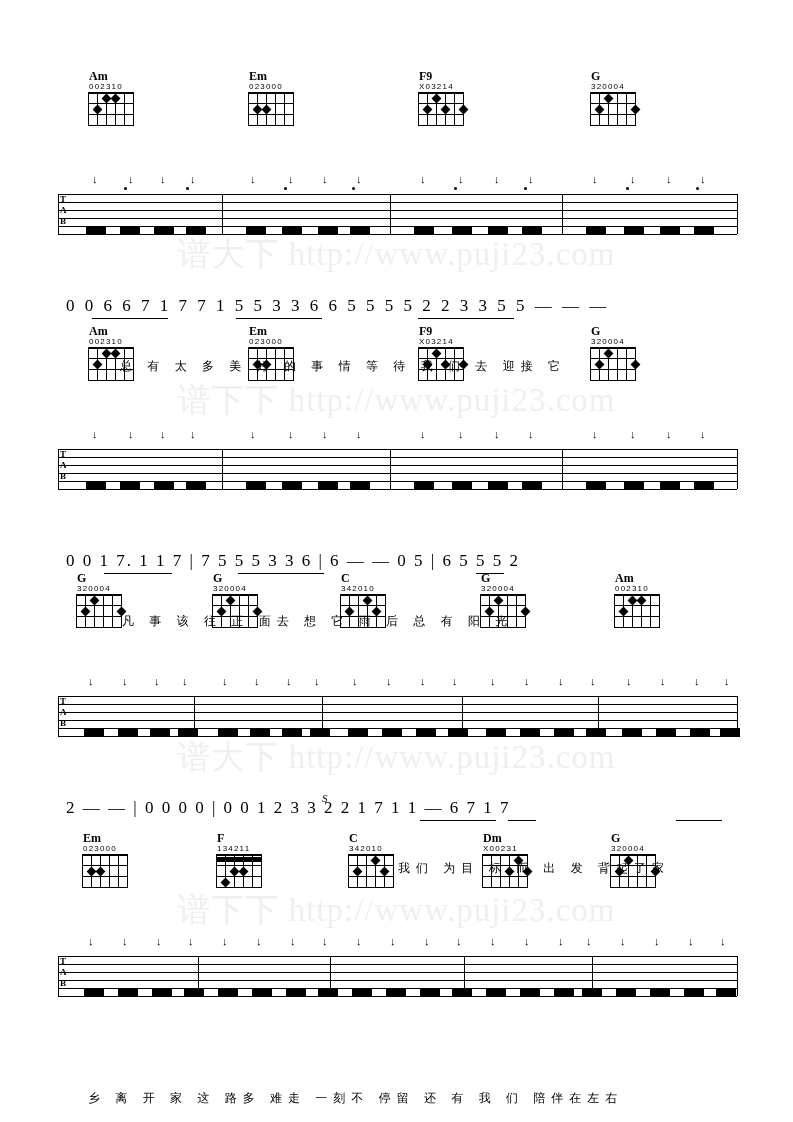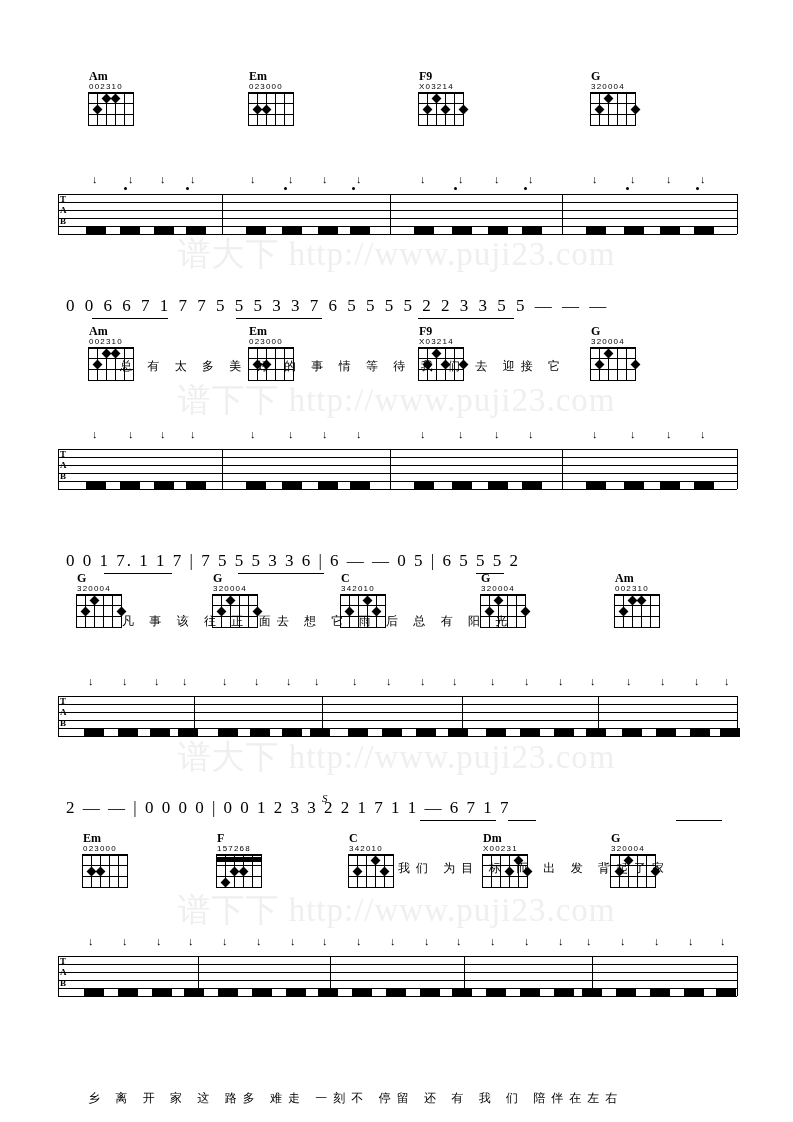--- a/index.html
+++ b/index.html
@@ -187,21 +187,21 @@
       <div class="blk" style="left:452px;top:94px;width:20px;height:9px"></div>
       <div class="blk" style="left:488px;top:94px;width:20px;height:9px"></div>
       <div class="blk" style="left:522px;top:94px;width:20px;height:9px"></div>
       <div class="blk" style="left:586px;top:94px;width:20px;height:9px"></div>
       <div class="blk" style="left:624px;top:94px;width:20px;height:9px"></div>
       <div class="blk" style="left:660px;top:94px;width:20px;height:9px"></div>
       <div class="blk" style="left:694px;top:94px;width:20px;height:9px"></div>
     </div>
 
     <div class="numrow" style="height:30px;">
-      <span style="left:66px;top:80px;letter-spacing:3px;">0  0 6 6 7 1 7   7 5 5 5 3 3   7   6 5 5 5 5 2 2 3   3 5  5  — — —</span>
+      <span style="left:66px;top:80px;letter-spacing:3px;">0  0 6 6 7 1 7   7 1 5 5 3 3   6   6 5 5 5 5 2 2 3   3 5  5  — — —</span>
       <div class="uline" style="left:92px;top:102px;width:76px;"></div>
       <div class="uline" style="left:236px;top:102px;width:86px;"></div>
       <div class="uline" style="left:418px;top:102px;width:96px;"></div>
     </div>
 
     <div class="lyrrow" style="height:24px;">
       <span style="left:120px;top:112px;letter-spacing:6px;">总 有 太 多 美   好 的 事  情 等  待 我 们 去   迎接  它</span>
     </div>
   </div>
 
@@ -531,21 +531,21 @@
             <div class="vl" style="left:45px"></div>
           <div class="hl" style="top:11px"></div>
             <div class="hl" style="top:22px"></div>
             <div class="hl" style="top:33px"></div>
           <div class="dot" style="left:6px;top:14px"></div>
             <div class="dot" style="left:15px;top:14px"></div>
         </div>
       </div>
       <div class="chord" style="left:216px;">
         <div class="cname">F</div>
-        <div class="cfing">157268</div>
+        <div class="cfing">134211</div>
         <div class="grid">
           <div class="nut"></div>
           <div class="vl" style="left:0"></div>
             <div class="vl" style="left:9px"></div>
             <div class="vl" style="left:18px"></div>
             <div class="vl" style="left:27px"></div>
             <div class="vl" style="left:36px"></div>
             <div class="vl" style="left:45px"></div>
           <div class="hl" style="top:11px"></div>
             <div class="hl" style="top:22px"></div>

